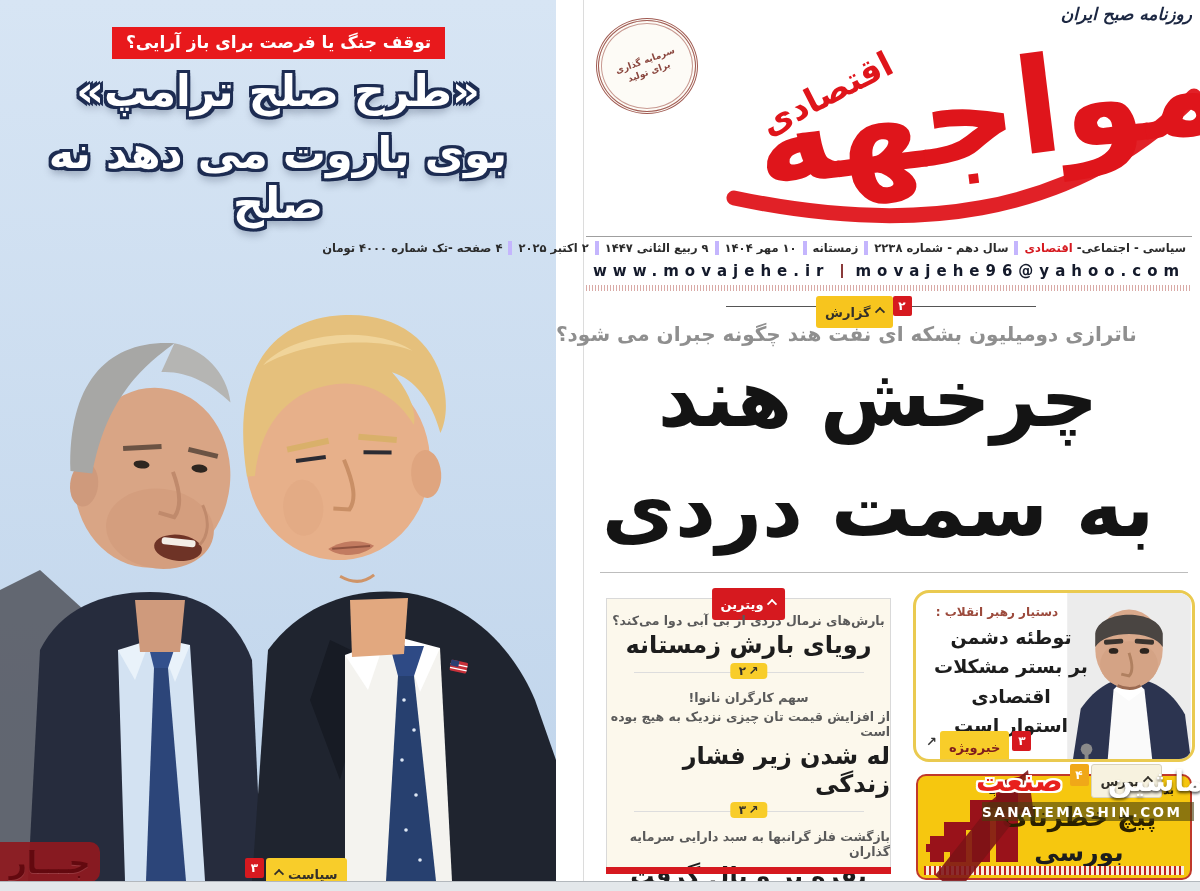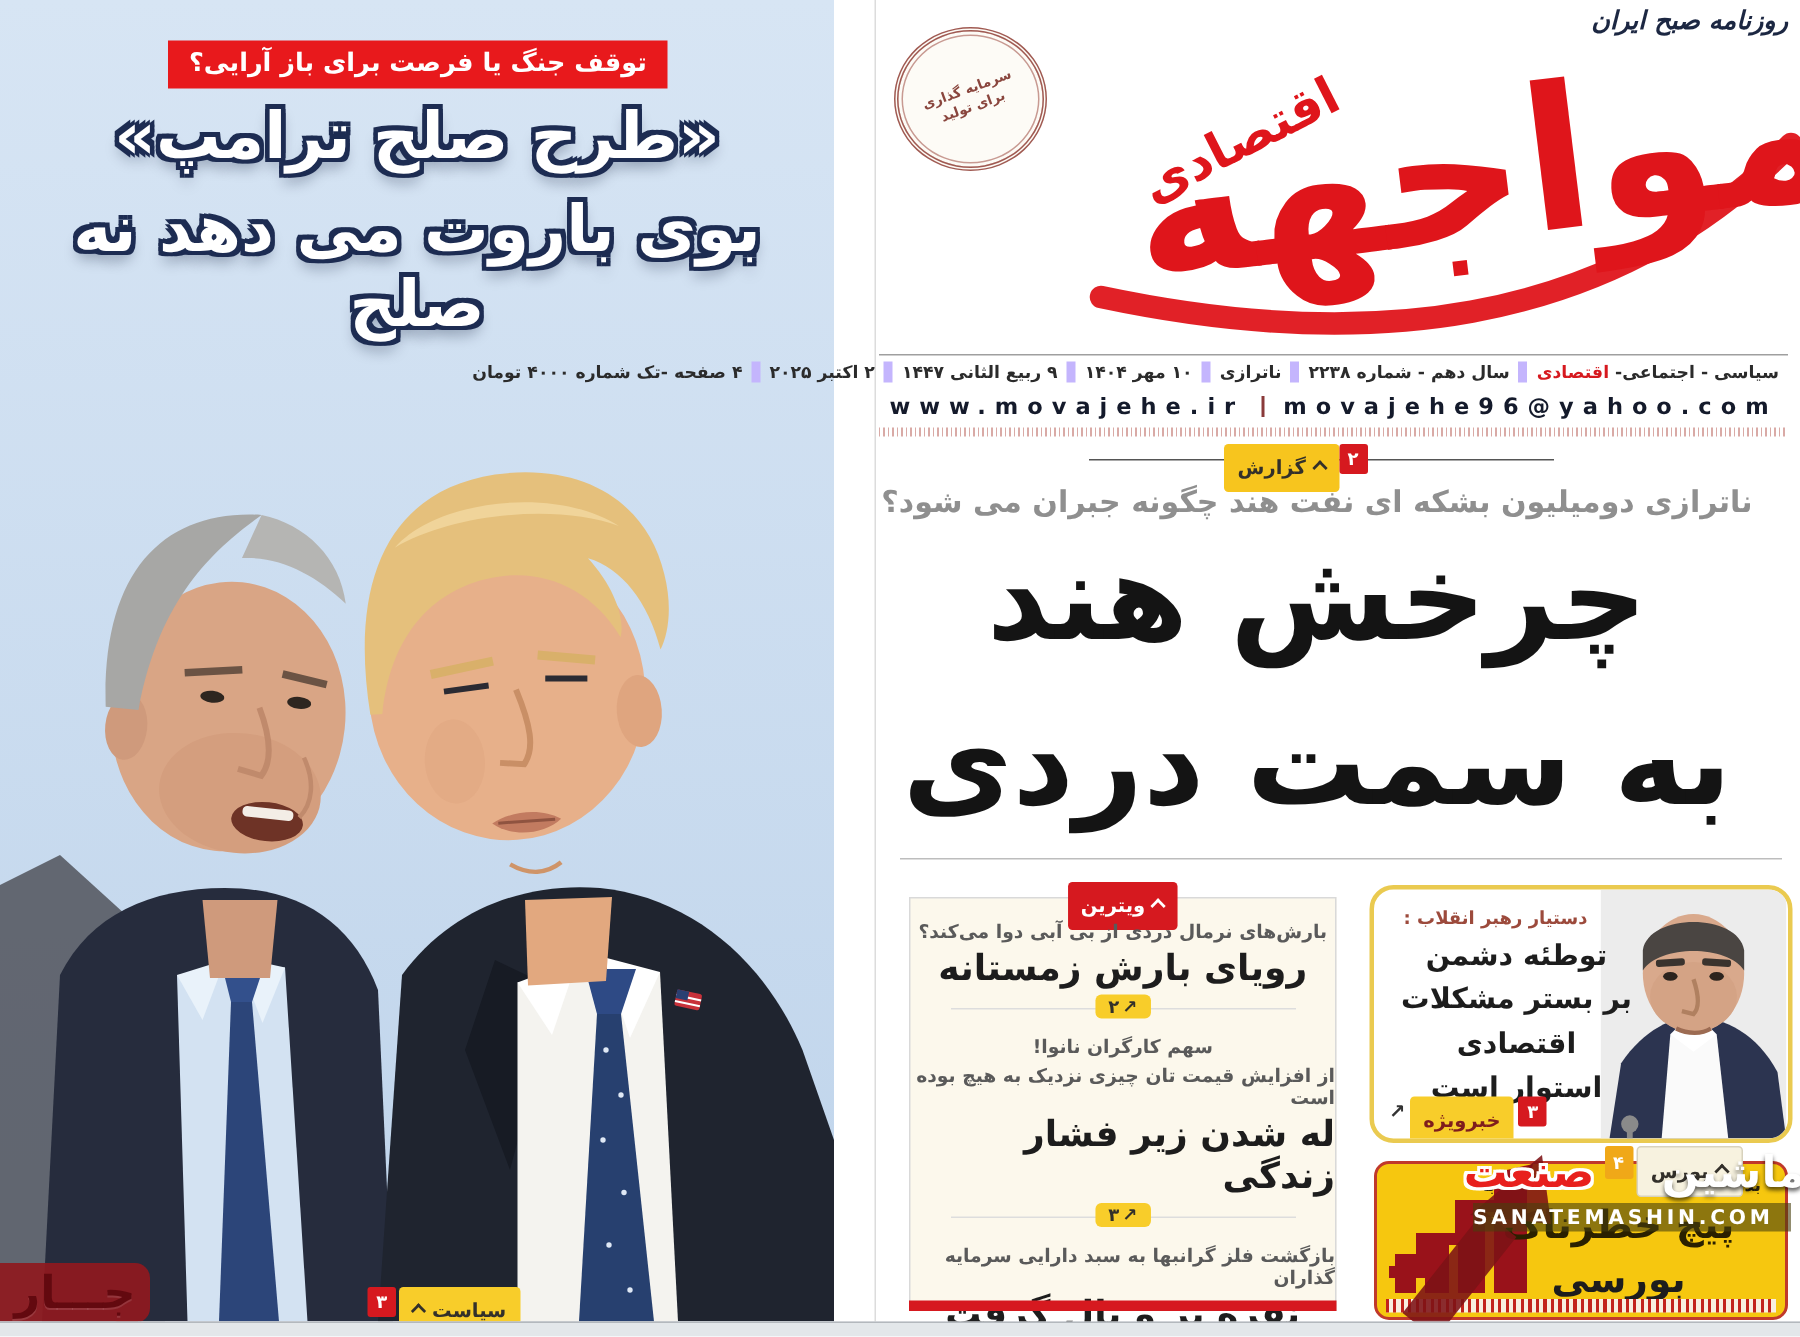--- a/index.html
+++ b/index.html
@@ -45,33 +45,33 @@
   .stamp span { display:block; transform:rotate(-20deg); font-size:9px; font-weight:bold; color:#8a463e;
     text-align:center; direction:rtl; line-height:1.35; width:70px; }
   .tagline { position:absolute; right:8px; top:4px; font-size:17px; font-weight:bold; color:#1c2742;
     direction:rtl; font-style:italic; }
   .logo-svg { position:absolute; left:118px; top:0; }
 
   .dateline { position:absolute; left:30px; right:8px; top:236px; border-top:1px solid #9f9f9f;
     padding-top:4px; display:flex; flex-direction:row-reverse; justify-content:space-between;
     align-items:center; direction:ltr; font-size:11.5px; font-weight:bold; color:#2b2b2b; }
   .dateline .seg { white-space:nowrap; direction:rtl; padding:0 6px; }
-  .dateline .seg + .seg { border-right:6px solid #c4b5fd; }
+  .dateline .seg + .seg { border-right:4px solid #c4b5fd; }
   .seg-red { color:#d6191f; }
 
   .url-row { position:absolute; left:30px; right:8px; top:262px; display:flex; justify-content:center;
     align-items:center; gap:12px; font-size:15px; font-weight:bold; color:#141a2b; letter-spacing:6px; }
   .url-sep { width:2px; height:14px; background:#8a3a3a; }
   .ticks { position:absolute; left:30px; right:8px; top:285px; height:6px;
     background:repeating-linear-gradient(90deg,#d9aaa6 0 1px, transparent 1px 3px); }
 
   .lead-tagline-rule { position:absolute; left:170px; width:310px; top:306px; height:1px; background:#555; }
   .lead-tag { left:260px; top:296px; }
   .lead-tag .pill { background:#f7c51e; }
-  .lead-kicker { position:absolute; left:0; width:644px; top:322px; text-align:center; direction:rtl;
+  .lead-kicker { position:absolute; left:0; width:644px; top:322px; text-align:left; direction:rtl;
     font-size:20px; font-weight:bold; color:#8f8f8f; }
   .lead-headline { position:absolute; left:0; width:644px; text-align:center; direction:rtl;
     font-size:80px; font-weight:bold; color:#141414; letter-spacing:-2px; white-space:nowrap; }
   .lh1 { top:352px; } .lh2 { top:462px; }
   .lead-divider { position:absolute; left:44px; right:12px; top:572px; height:1px; background:#bdbdbd; }
 
   
   .vitrine { position:absolute; left:50px; top:598px; width:285px; height:276px; background:#fcf8ec;
     border:1px solid #d9d9d9; }
   .vitrine-bar { position:absolute; left:-1px; right:-1px; bottom:-1px; height:7px; background:#d6191f; }
@@ -235,21 +235,21 @@
       <text x="320" y="158" text-anchor="middle" font-family="DejaVu Sans, sans-serif" font-weight="bold" font-size="132" fill="#df151b" transform="rotate(-7 320 150)" direction="rtl">مواجهه</text>
       <text x="158" y="104" text-anchor="middle" font-family="DejaVu Sans, sans-serif" font-weight="bold" font-size="34" fill="#df151b" transform="rotate(-27 158 104)" direction="rtl">اقتصادی</text>
     </svg>
 
     <div class="dateline">
       <span class="seg">
         <span>سیاسی - اجتماعی-</span>
         <span class="seg-red">اقتصادی</span>
       </span>
       <span class="seg">سال دهم - شماره ۲۲۳۸</span>
-      <span class="seg">ناترازی</span>
+      <span class="seg">زمستانه</span>
       <span class="seg">۱۰ مهر ۱۴۰۴</span>
       <span class="seg">۹ ربیع الثانی ۱۴۴۷</span>
       <span class="seg">۲ اکتبر ۲۰۲۵</span>
       <span class="seg">۴ صفحه -تک شماره ۴۰۰۰ تومان</span>
     </div>
 
     <div class="url-row">
       <span>www.movajehe.ir</span>
       <span class="url-sep"></span>
       <span>movajehe96@yahoo.com</span>

